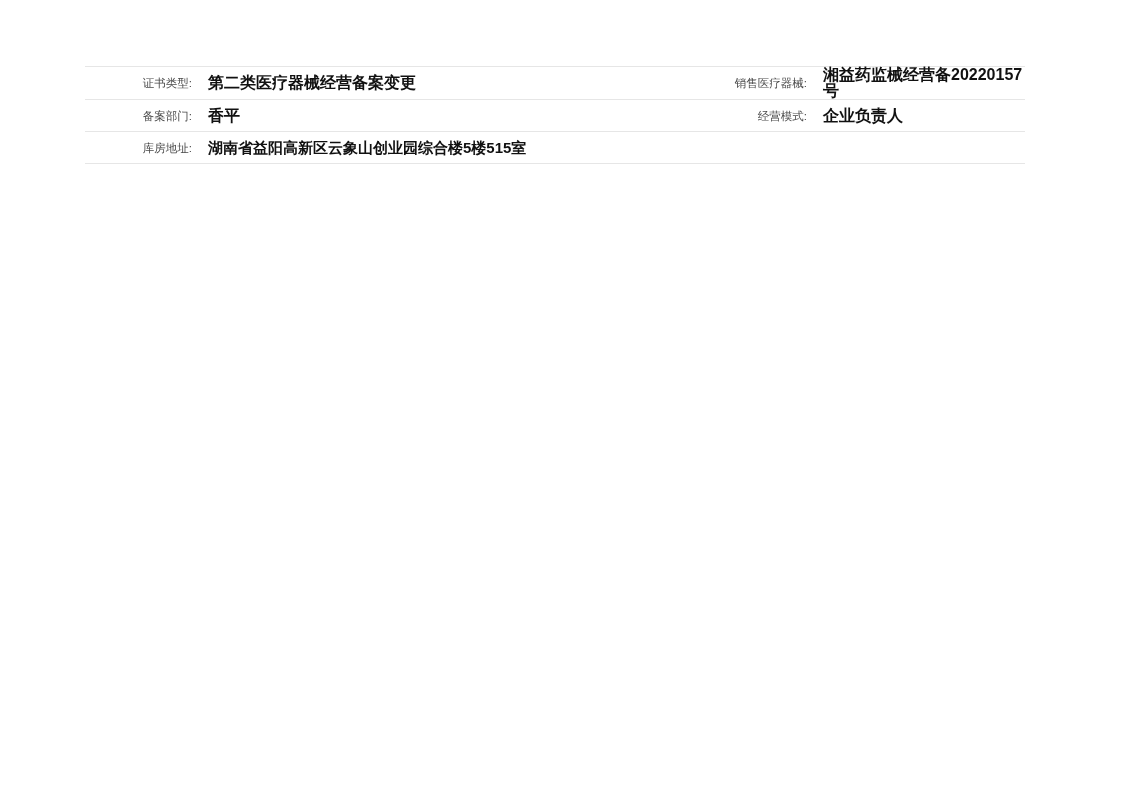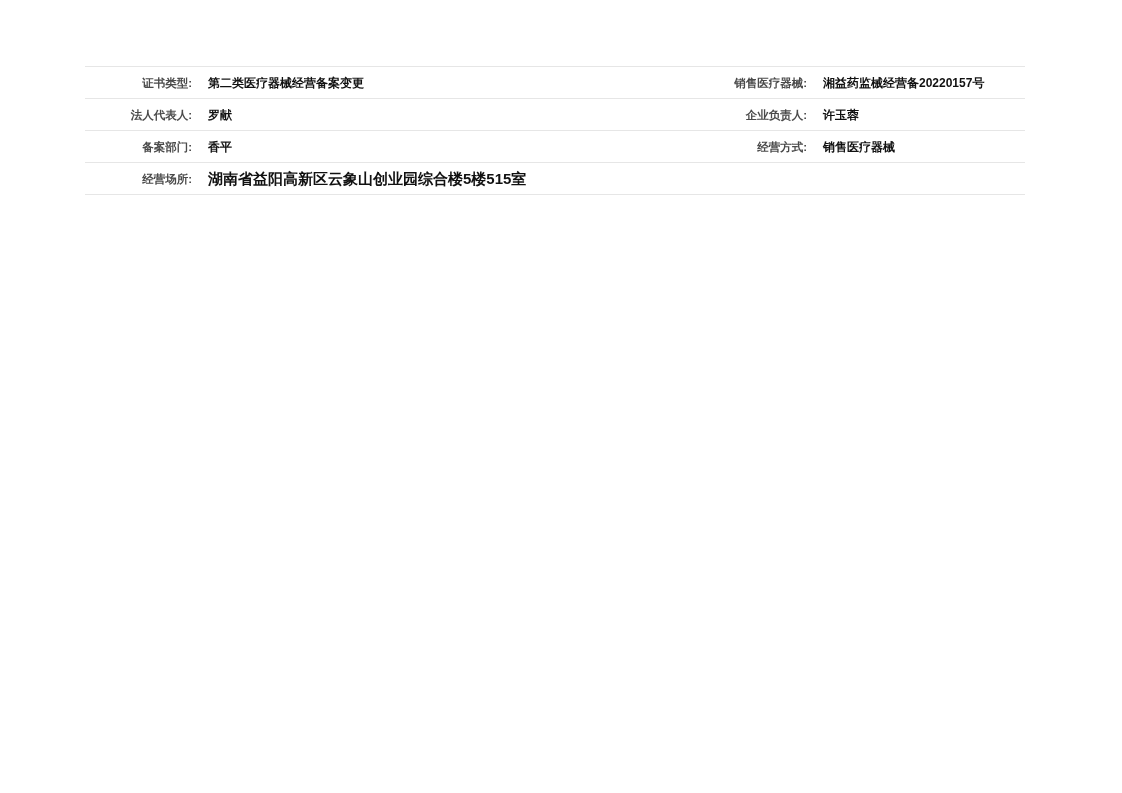--- a/index.html
+++ b/index.html
@@ -33,35 +33,34 @@
   }
   .record-table tr:first-child {
     border-top: 1px solid #e6e6e6;
   }
   .record-table td {
     padding: 0;
     height: 31px;
     vertical-align: middle;
     font-size: 11.5px;
     line-height: 16px;
-    font-weight: bold;
   }
   td.label {
     text-align: right;
     padding-right: 8px;
     color: #4a4a4a;
     font-size: 11.5px;
     white-space: nowrap;
   }
   td.value {
     text-align: left;
     padding-left: 8px;
     color: #111111;
     font-weight: bold;
-    font-size: 12px;
+    font-size: 16px;
     word-break: break-all;
   }
   
   col.c-label-left  { width: 115px; }
   col.c-value-left  { width: 498px; }
   col.c-label-right { width: 117px; }
   col.c-value-right { width: 210px; }
 
   .scope-row td.value {
     font-size: 11px;
@@ -84,31 +83,25 @@
       <col class="c-value-right">
     </colgroup>
     <tbody>
       <tr>
         <td class="label">证书类型:</td>
         <td class="value">第二类医疗器械经营备案变更</td>
         <td class="label">销售医疗器械:</td>
         <td class="value">湘益药监械经营备20220157号</td>
       </tr>
       <tr>
-        <td class="label">法人代表人:</td>
-        <td class="value">罗献</td>
-        <td class="label">企业负责人:</td>
-        <td class="value">许玉蓉</td>
-      </tr>
-      <tr>
         <td class="label">备案部门:</td>
         <td class="value">香平</td>
-        <td class="label">经营方式:</td>
-        <td class="value">销售医疗器械</td>
+        <td class="label">经营模式:</td>
+        <td class="value">企业负责人</td>
       </tr>
       <tr class="long-row">
-        <td class="label">经营场所:</td>
+        <td class="label">库房地址:</td>
         <td class="value" colspan="3">湖南省益阳高新区云象山创业园综合楼5楼515室</td>
       </tr>
     </tbody>
   </table>
 
 </div>
 
 </body></html>

